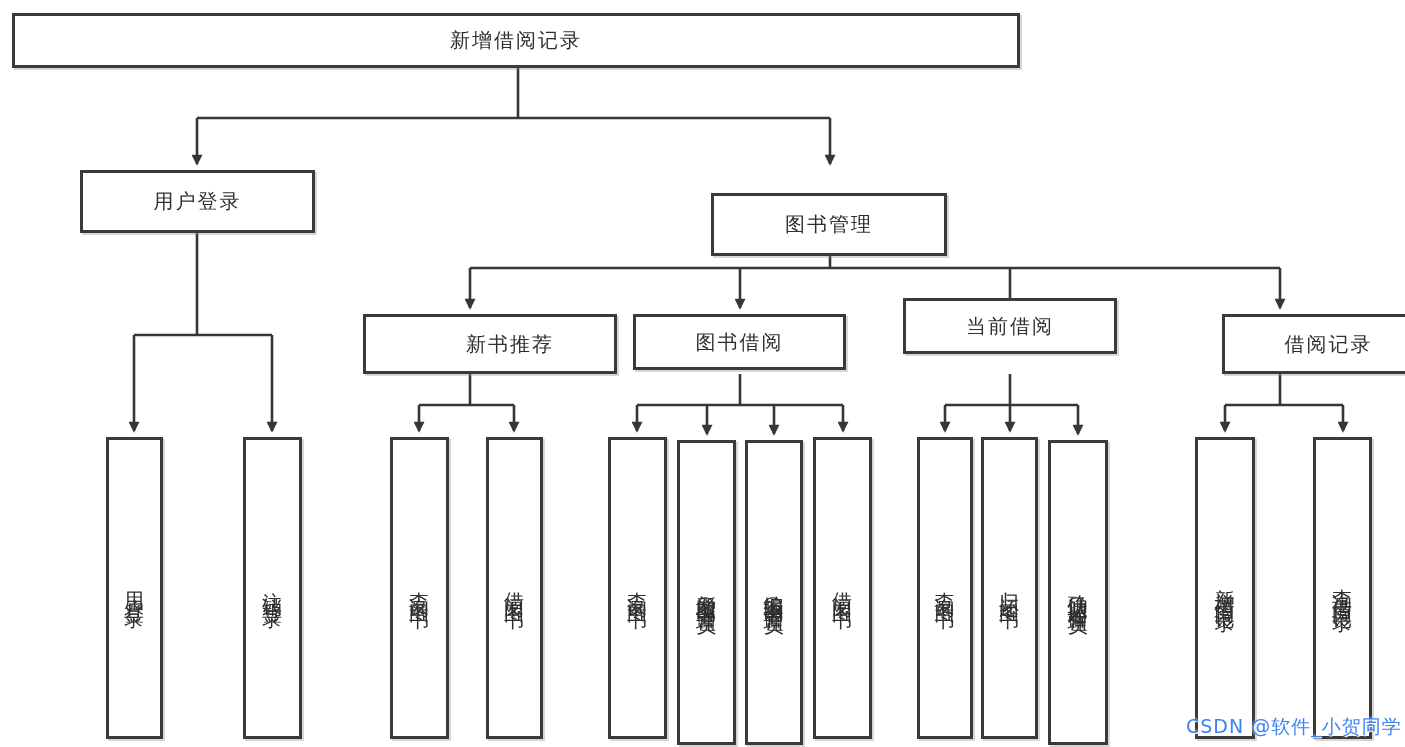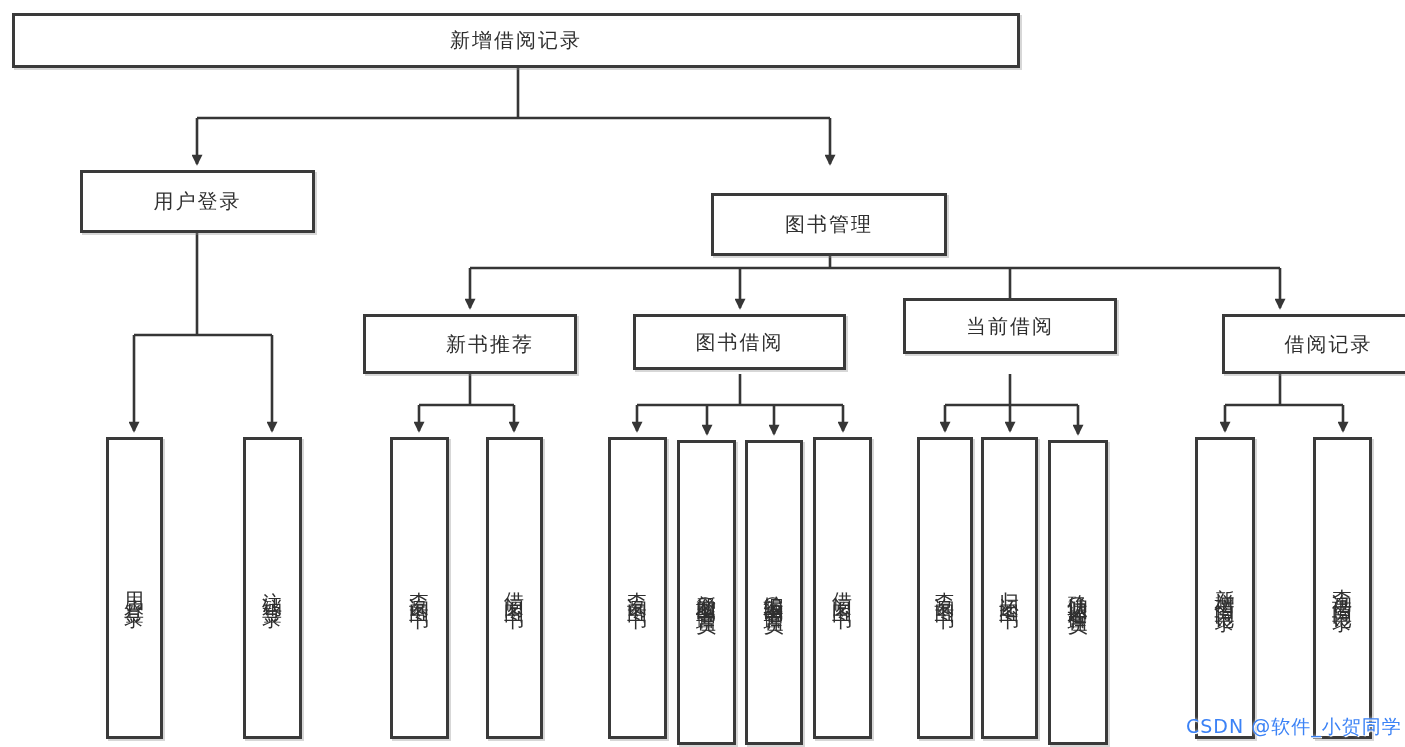--- a/index.html
+++ b/index.html
@@ -45,21 +45,21 @@
     letter-spacing: 6px;
     box-shadow: 2px 2px 0 rgba(140,140,140,0.35);
     line-height: 1;
   }
   
   #n-root        { left: 12px;   top: 13px;  width: 1008px; height: 55px; }
   
   #n-user-login  { left: 80px;   top: 170px; width: 235px;  height: 63px; }
   #n-book-mgmt   { left: 711px;  top: 170px; width: 236px;  height: 63px; margin-top: 23px; }
   
-  #n-new-book-rec   { left: 363px;  top: 314px; width: 214px; height: 60px; padding-left: 40px; }
+  #n-new-book-rec   { left: 363px;  top: 314px; width: 254px; height: 60px; padding-left: 40px; }
   #n-book-borrow    { left: 633px;  top: 314px; width: 213px; height: 56px; }
   #n-current-borrow { left: 903px;  top: 298px; width: 214px; height: 56px; }
   #n-borrow-record  { left: 1222px; top: 314px; width: 213px; height: 60px; }
   
   #l-user-login  { left: 106px;  top: 437px; width: 57px; height: 302px; }
   #l-logout      { left: 243px;  top: 437px; width: 59px; height: 302px; }
   #l-nb-query    { left: 390px;  top: 437px; width: 59px; height: 302px; }
   #l-nb-borrow   { left: 486px;  top: 437px; width: 57px; height: 302px; }
   #l-bb-query    { left: 608px;  top: 437px; width: 59px; height: 302px; }
   #l-bb-add      { left: 677px;  top: 440px; width: 59px; height: 305px; letter-spacing: 3px; }

